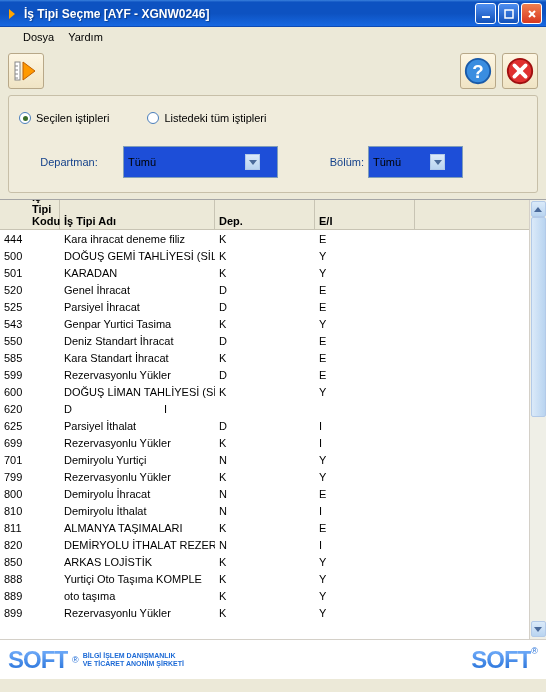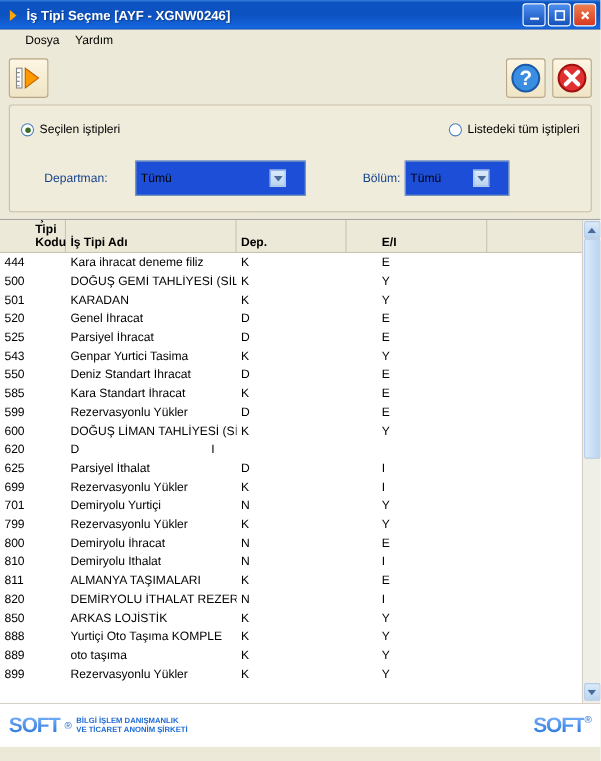--- a/index.html
+++ b/index.html
@@ -77,22 +77,22 @@
   .help-btn svg, .close-btn svg { width: 30px; height: 30px; }
   .options-panel {
     margin: 6px 8px;
     border: 1px solid #c7bfa8;
     background: #f0ecdc;
     border-radius: 3px;
     padding: 10px;
   }
   .radio-row {
     display: flex;
-    justify-content: space-between;
-    gap: 96px;
+    justify-content: flex-start;
+    gap: 38px;
     padding: 6px 0 18px 0;
   }
   .radio-group {
     display: flex;
     align-items: center;
     gap: 5px;
   }
   .radio-circle {
     width: 12px; height: 12px;
     border: 1px solid #4a7ebb;
@@ -147,21 +147,21 @@
   .th {
     border-right: 1px solid #c8c4b4;
     padding: 2px 4px;
     font-weight: bold;
     display: flex;
     align-items: flex-end;
   }
   .col-kod { width: 60px; padding-left: 32px; }
   .col-ad { width: 155px; }
   .col-dep { width: 100px; }
-  .col-ei { width: 100px; margin-left: 28px; }
+  .col-ei { width: 100px; }
   .trow {
     display: flex;
     height: 17px;
     align-items: center;
   }
   .td { padding: 0 4px; overflow: hidden; white-space: nowrap; }
   .scrollbar {
     width: 17px;
     background: #efefe7;
     border-left: 1px solid #d4d0c8;
@@ -192,21 +192,21 @@
     display: flex;
     align-items: center;
     justify-content: space-between;
     padding: 0 8px;
     border-top: 1px solid #d4d0c8;
   }
   .logo-left { display: flex; align-items: center; gap: 4px; }
   .logo-soft {
     font-family: Arial, sans-serif;
     font-weight: 900;
-    font-size: 19px;
+    font-size: 24px;
     background: linear-gradient(to bottom, #7fb7ff, #1e6bd6);
     -webkit-background-clip: text;
     background-clip: text;
     color: transparent;
     letter-spacing: -1px;
   }
   .logo-sub {
     font-size: 7px;
     color: #1e6bd6;
     font-weight: bold;

